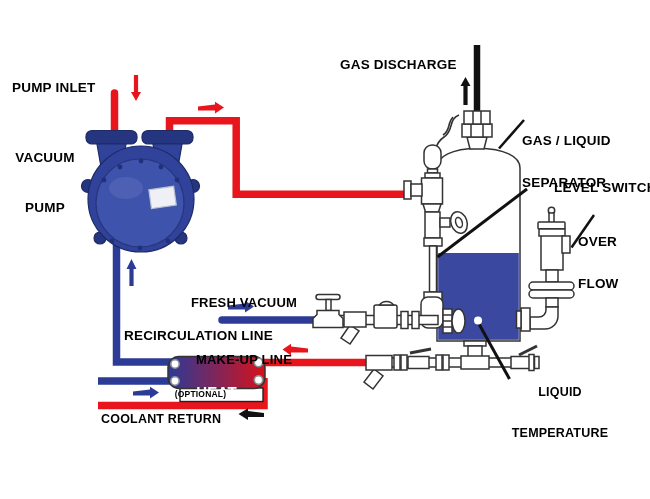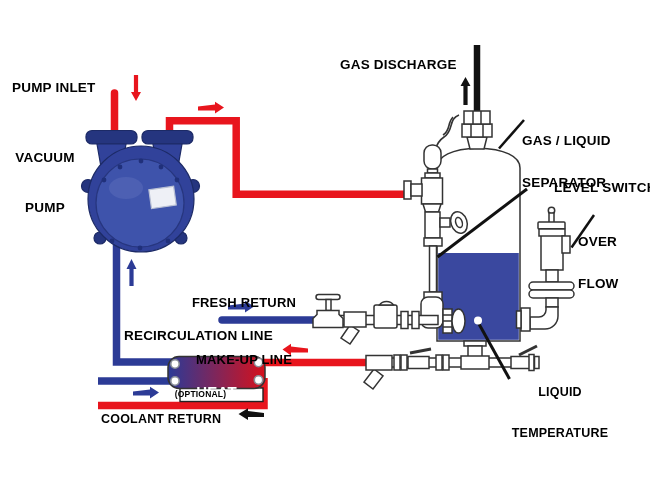--- a/index.html
+++ b/index.html
@@ -211,21 +211,21 @@
 <div class="lbl lbl-separator">
   <div>GAS / LIQUID</div>
   <div>SEPARATOR</div>
 </div>
 <div class="lbl lbl-level-switch">LEVEL SWITCH</div>
 <div class="lbl lbl-overflow">
   <div>OVER</div>
   <div>FLOW</div>
 </div>
 <div class="lbl lbl-fresh">
-  <div>FRESH RETURN</div>
+  <div>FRESH VACUUM</div>
   <div>MAKE-UP LINE</div>
 </div>
 <div class="lbl lbl-recirc">RECIRCULATION LINE</div>
 <div class="lbl lbl-hx">
   <div>HEAT</div>
   <div>EXCHANGER</div>
 </div>
 <div class="lbl lbl-optional">(OPTIONAL)</div>
 <div class="lbl lbl-coolant">COOLANT RETURN</div>
 <div class="lbl lbl-temp">

